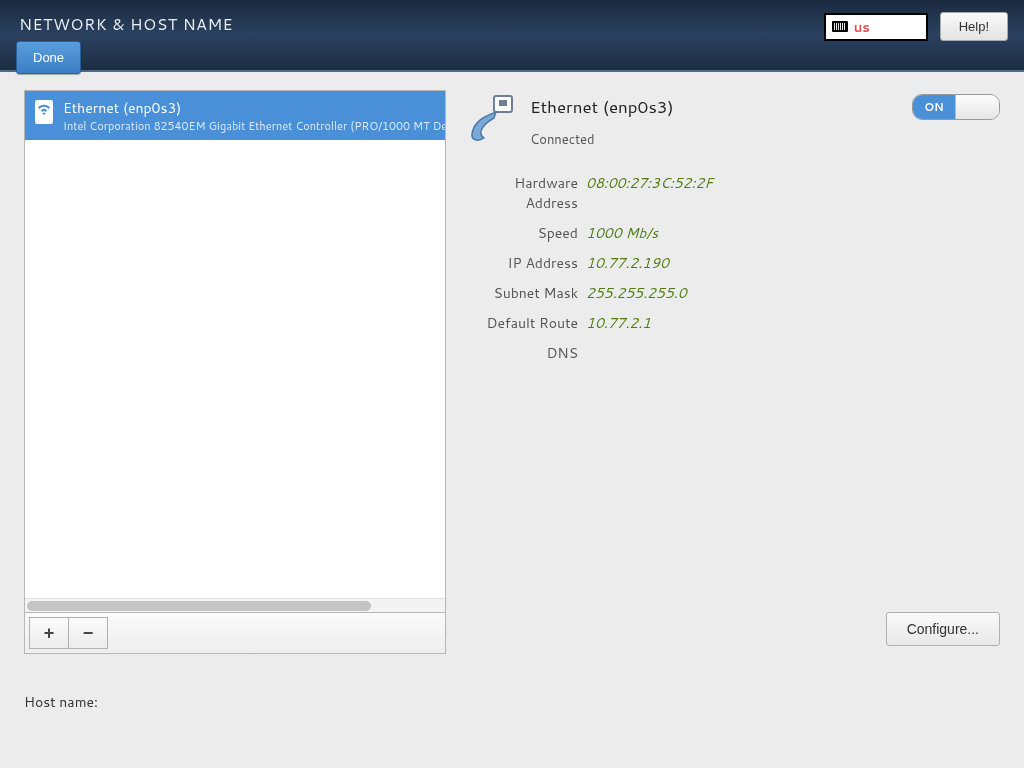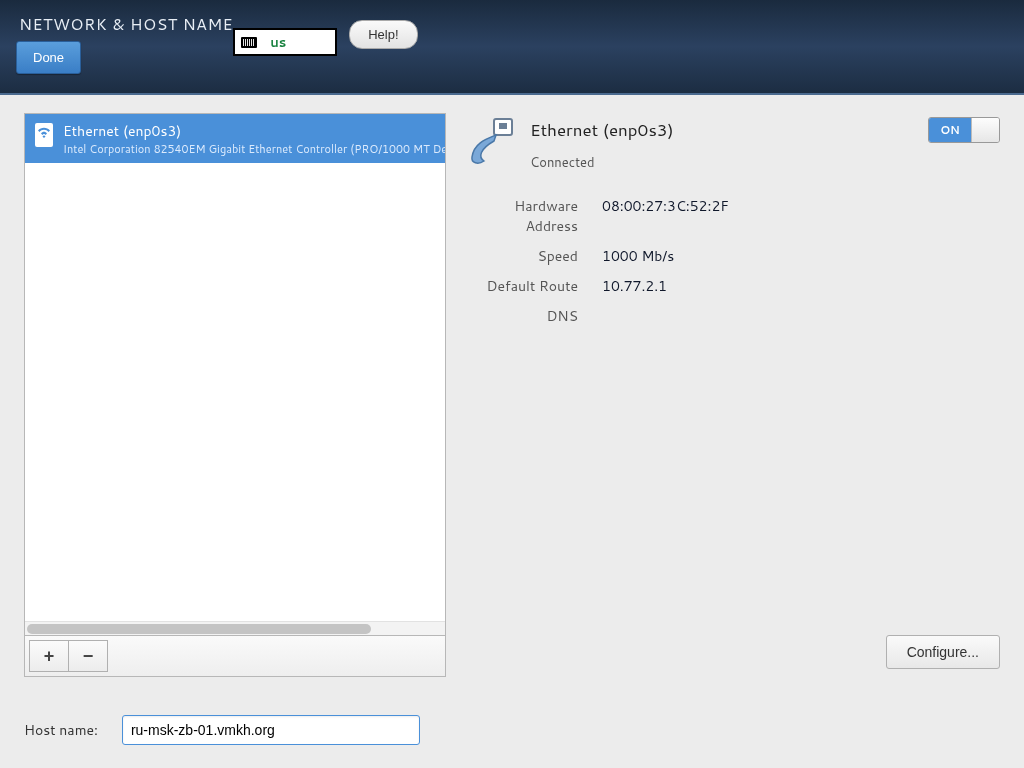--- a/index.html
+++ b/index.html
@@ -9,23 +9,24 @@
     color: #2e2e2e;
     background: #ececec;
     width: 1024px;
     height: 768px;
     overflow: hidden;
   }
   .header {
     background: #2e4868;
     background: linear-gradient(180deg, #1a2a3e 0%, #2b4160 50%, #1c2d42 100%);
     border-bottom: 2px solid #4a6a8f;
-    height: 95px;
+    height: 72px;
     padding: 12px 16px 10px;
     display: flex;
+    justify-content: space-between;
     color: #dde6ef;
   }
   .header-left .title {
     font-size: 16px;
     font-weight: 400;
     letter-spacing: 0.5px;
     color: #e8eef5;
     margin-bottom: 6px;
     margin-left: 3px;
   }
@@ -46,46 +47,45 @@
     color: #e8eef5;
     margin-bottom: 6px;
   }
   .header-right .row { display: flex; gap: 12px; justify-content: flex-end; align-items: center; }
   .lang-box {
     background: #fff;
     border: 2px solid #000;
     padding: 3px 8px 3px 6px;
     display: flex;
     align-items: center;
-    gap: 13px;
+    gap: 6px;
     font-size: 13px;
     font-weight: bold;
-    color: #15803d;
+    color: #ef4444;
     min-width: 104px;
-    margin-top: 16px;
   }
   .kbd-icon {
     width: 16px; height: 11px;
     background: #000;
     border-radius: 1px;
     position: relative;
   }
   .kbd-icon::after {
     content: "";
     position: absolute;
     inset: 2px;
     background:
       repeating-linear-gradient(90deg, #fff 0 1px, #000 1px 2px),
       repeating-linear-gradient(0deg, #fff 0 1px, #000 1px 3px);
     opacity: 0.9;
   }
   .help-btn {
     background: linear-gradient(180deg, #fafafa 0%, #e3e3e3 100%);
     border: 1px solid #aaa;
-    border-radius: 13px;
+    border-radius: 3px;
     padding: 6px 18px;
     font-size: 13px;
     cursor: pointer;
     color: #333;
   }
   .content {
     padding: 18px 24px 18px 24px;
     display: flex;
     gap: 20px;
     height: 600px;
@@ -149,46 +149,46 @@
   .pm-btn + .pm-btn { margin-left:-1px; }
   .right-col { flex:1; position:relative; }
   .conn-head {
     display:flex; align-items:flex-start; gap:14px; margin-top:4px;
   }
   .big-icon { width:50px; height:50px; }
   .conn-name { font-size:17px; color:#222; }
   .conn-status { font-size:13px; color:#555; margin-top:12px; }
   .toggle {
     position:absolute; right:0; top:4px;
-    width:72px; height:26px; border:1px solid #999; border-radius:3px;
+    width:88px; height:26px; border:1px solid #999; border-radius:10px;
     display:flex; overflow:hidden; cursor:pointer;
     background:#eee;
   }
   .toggle .on {
     flex:0 0 42px; background:#4a90d9; color:#fff;
     display:flex; align-items:center; justify-content:center;
     font-size:11px; font-weight:bold;
   }
   .toggle .knob {
     flex:1; background:linear-gradient(180deg,#fdfdfd,#e6e6e6);
     border-left:1px solid #bbb;
   }
   .details { margin-top:20px; }
-  .drow { display:flex; gap:24px; padding:5px 0; font-size:14px; }
+  .drow { display:flex; gap:8px; padding:5px 0; font-size:14px; }
   .drow .lab { width:112px; text-align:right; color:#555; }
-  .drow .val { color:#0f172a; }
+  .drow .val { color:#4d7c0f;font-style:italic; }
   .configure-btn {
     position:absolute; right:0; bottom:8px;
     background:linear-gradient(180deg,#fafafa,#e8e8e8);
     border:1px solid #b0b0b0; border-radius:3px;
     padding:8px 20px; font-size:14px; cursor:pointer; color:#333;
   }
   .hostname-row {
     padding: 20px 24px 0;
-    display:flex; align-items:center; gap:24px;
+    display:flex; align-items:center; gap:8px;
   }
   .hostname-row label { font-size:14px; color:#333; }
   .hostname-input {
     width:298px; padding:6px 8px; font-size:14px;
     border:1px solid #4a90d9; border-radius:3px; outline:none;
     box-shadow: inset 0 1px 2px rgba(0,0,0,0.08);
   }
 </style>
 </head>
 <body>
@@ -254,28 +254,35 @@
     <div class="details">
       <div class="drow">
         <div class="lab">Hardware Address</div>
         <div class="val">08:00:27:3C:52:2F</div>
       </div>
       <div class="drow">
         <div class="lab">Speed</div>
         <div class="val">1000 Mb/s</div>
       </div>
       <div class="drow">
+        <div class="lab">IP Address</div>
+        <div class="val">10.77.2.190</div>
+      </div>
+      <div class="drow">
+        <div class="lab">Subnet Mask</div>
+        <div class="val">255.255.255.0</div>
+      </div>
+      <div class="drow">
         <div class="lab">Default Route</div>
         <div class="val">10.77.2.1</div>
       </div>
       <div class="drow">
         <div class="lab">DNS</div>
       </div>
     </div>
 
     <button class="configure-btn">Configure...</button>
   </div>
 </div>
 
 <div class="hostname-row">
   <label>Host name:</label>
-  <input class="hostname-input" value="ru-msk-zb-01.vmkh.org" style="">
 </div>
 
 </body></html>

